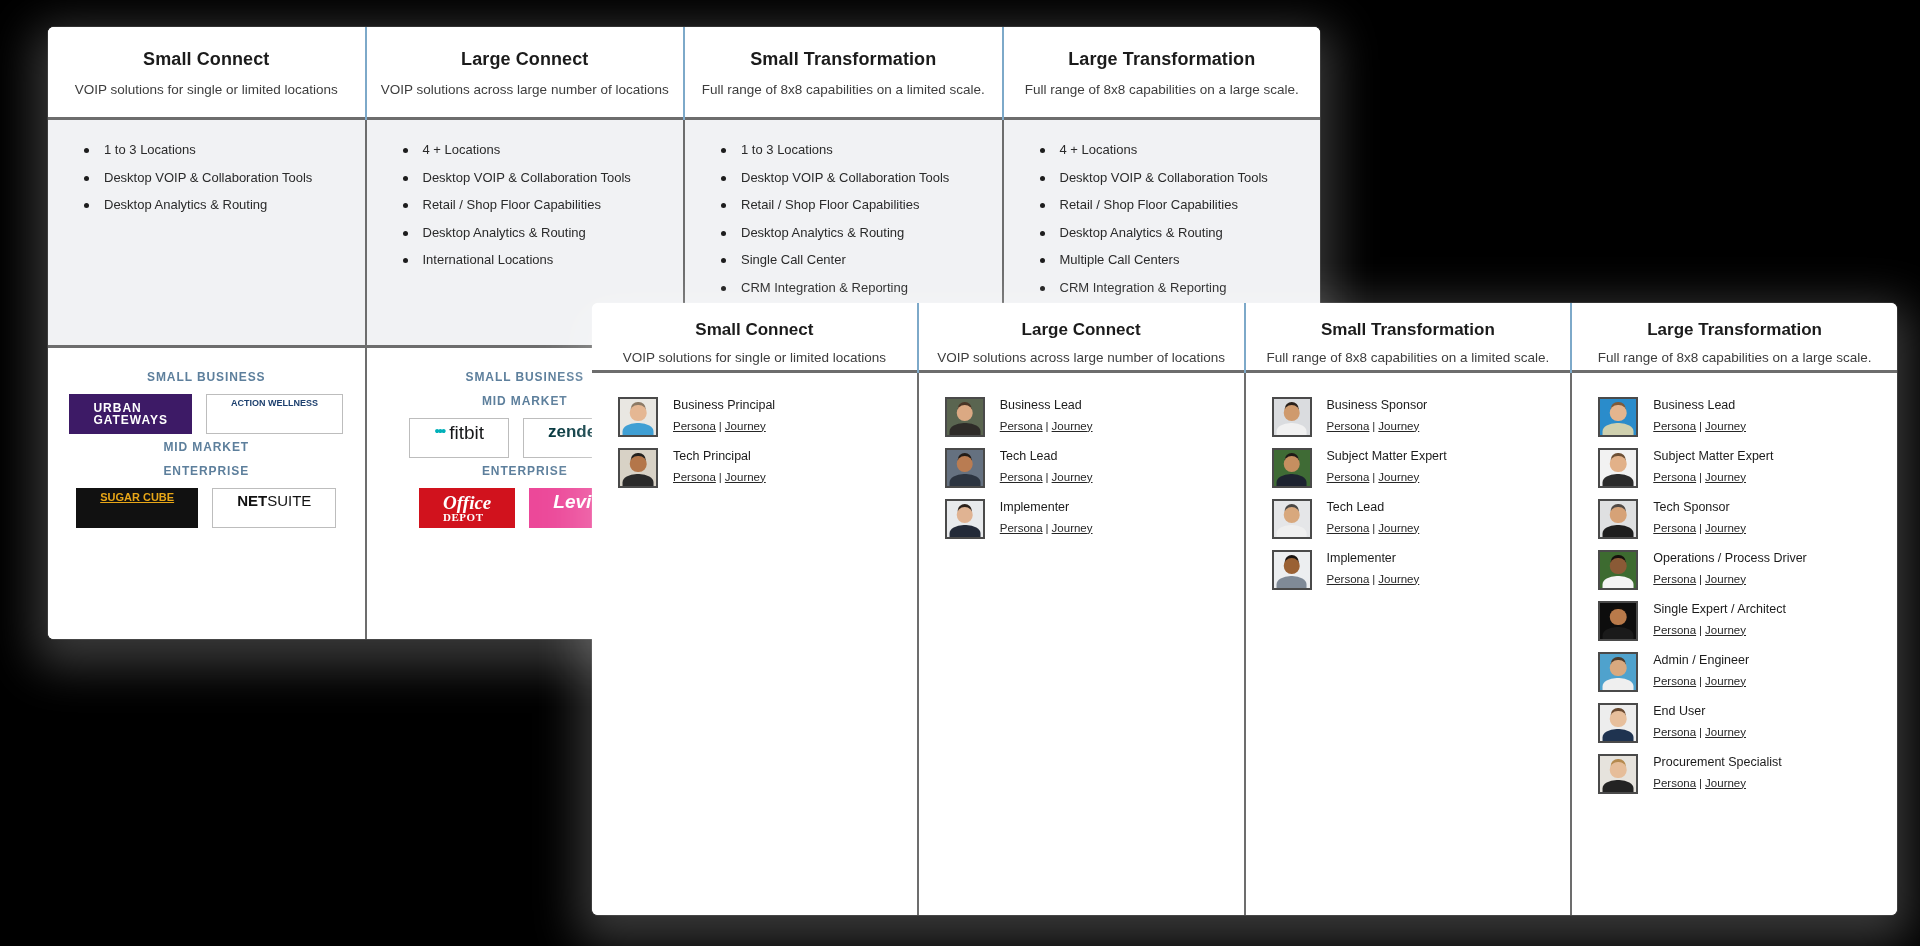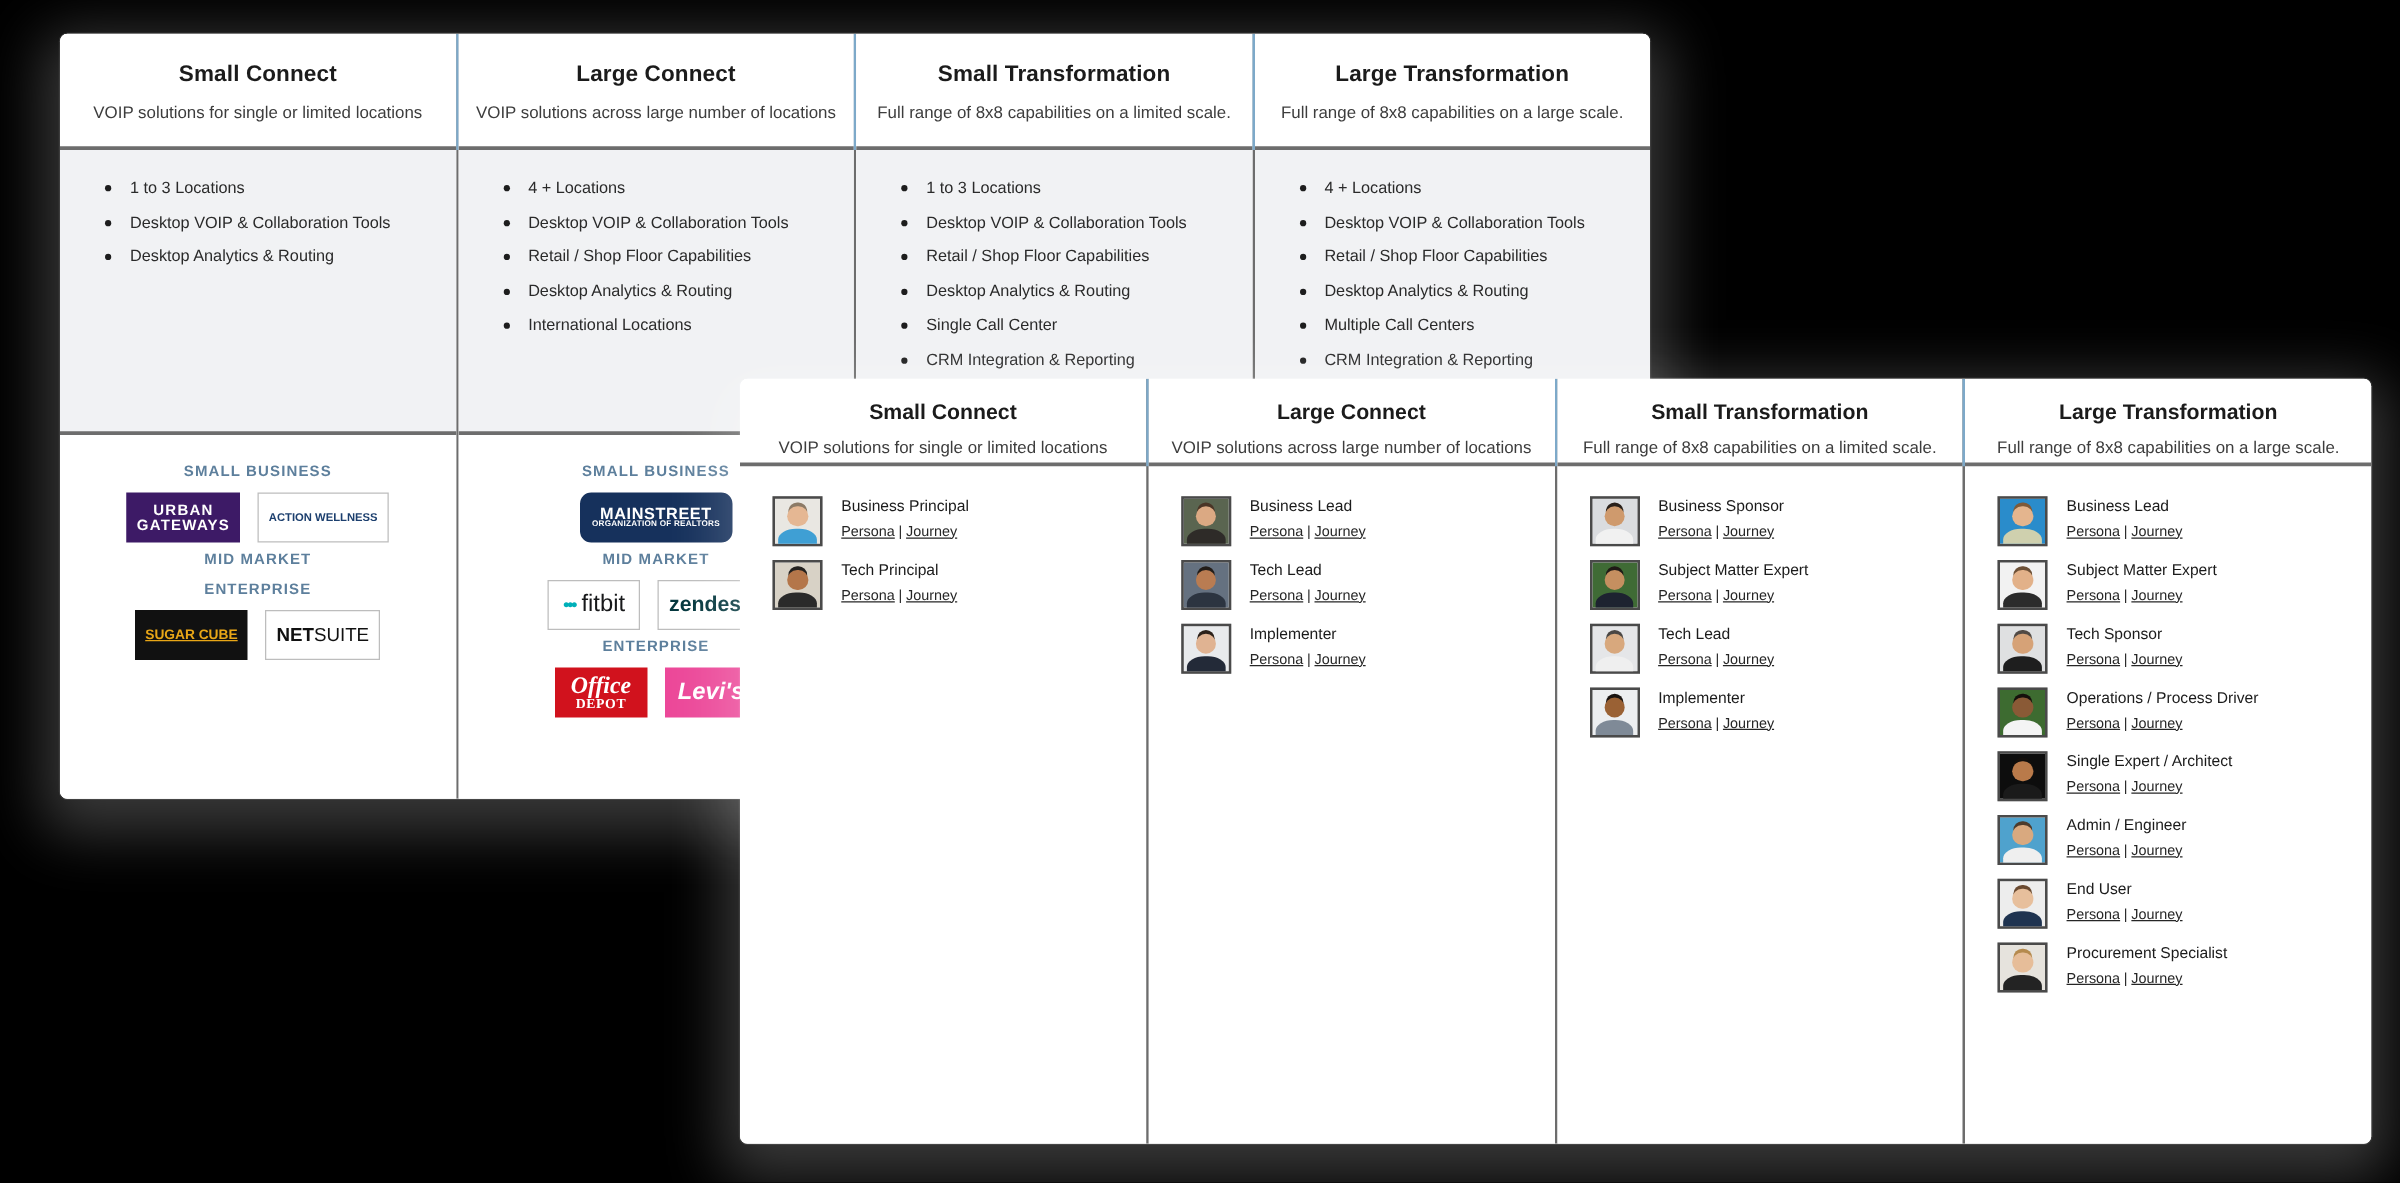--- a/index.html
+++ b/index.html
@@ -89,23 +89,23 @@
     font-size:12px; font-weight:bold; color:#5d7f9c;
     letter-spacing:.9px;
     margin:6px 0 10px;
   }
   .logo-row{
     display:flex; justify-content:center; align-items:center;
     gap:14px; flex-wrap:nowrap;
   }
   .logo{
     height:40px; min-width:74px;
-    display:flex; align-items:center; justify-content:center;
+    display:flex; align-items:flex-start; justify-content:center;
     border:1px solid #bdbdbd; background:#fff;
-    padding:3px 8px;
+    padding:3px 24px;
     font-size:13px; font-weight:bold; color:#111;
     overflow:hidden; white-space:nowrap;
   }
   .logo.urban{ background:#3d1a66; color:#fff; border:none; font-size:12px; line-height:12px; flex-direction:column; }
   .logo.urban i{ font-style:normal; display:block; letter-spacing:1px;}
   .logo.action{ font-size:9px; color:#1c3f6e; font-weight:bold; }
   .logo.maxsold{ font-size:22px; letter-spacing:-1px; }
   .logo.maxsold em{ color:#d7232c; font-style:normal; }
   .logo.sugar{ background:#111; color:#e8a617; font-size:11px; border:none;text-decoration:underline; }
   .logo.netsuite{ font-size:15px; color:#111; }
@@ -224,26 +224,20 @@
           <ul>
             <li>4 + Locations</li>
             <li>Desktop VOIP &amp; Collaboration Tools</li>
             <li>Retail / Shop Floor Capabilities</li>
             <li>Desktop Analytics &amp; Routing</li>
             <li>International Locations</li>
           </ul>
         </div>
         <div class="bp-logos">
           <div class="seg-label">SMALL BUSINESS</div>
-          <div class="logo-row">
-            <div class="logo mainstreet" aria-label="MAINSTREET ORGANIZATION OF REALTORS">
-              <i>MAINSTREET</i>
-              <small>ORGANIZATION OF REALTORS</small>
-            </div>
-          </div>
           <div class="seg-label">MID MARKET</div>
           <div class="logo-row">
             <div class="logo fitbit" aria-label="fitbit"><span class="dots">•••</span>fitbit</div>
             <div class="logo zendesk" aria-label="zendesk">zendesk</div>
           </div>
           <div class="seg-label">ENTERPRISE</div>
           <div class="logo-row">
             <div class="logo officedepot" aria-label="Office DEPOT">
               <i>Office</i>
               <small>DEPOT</small>

